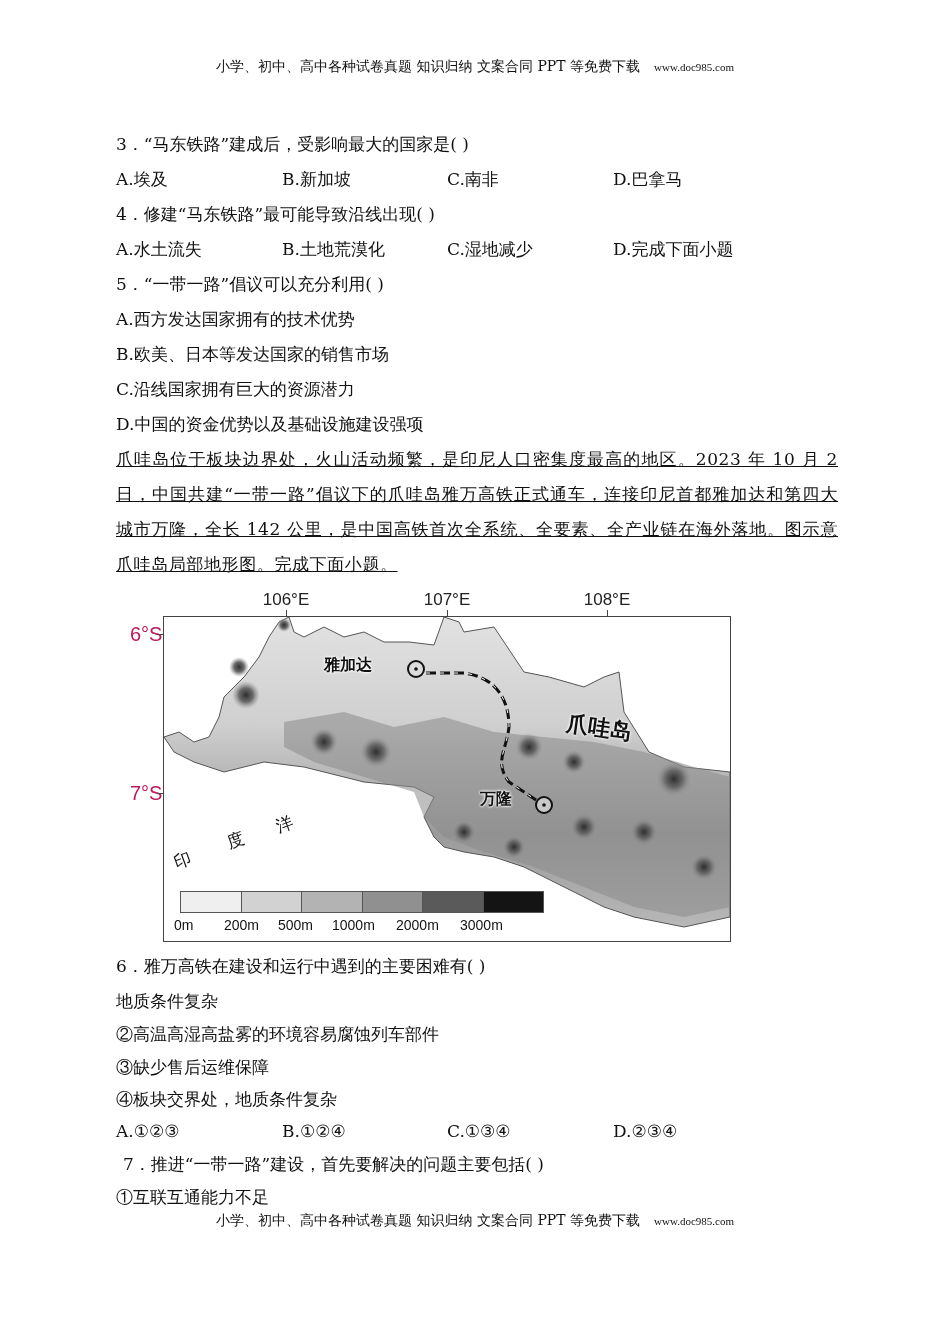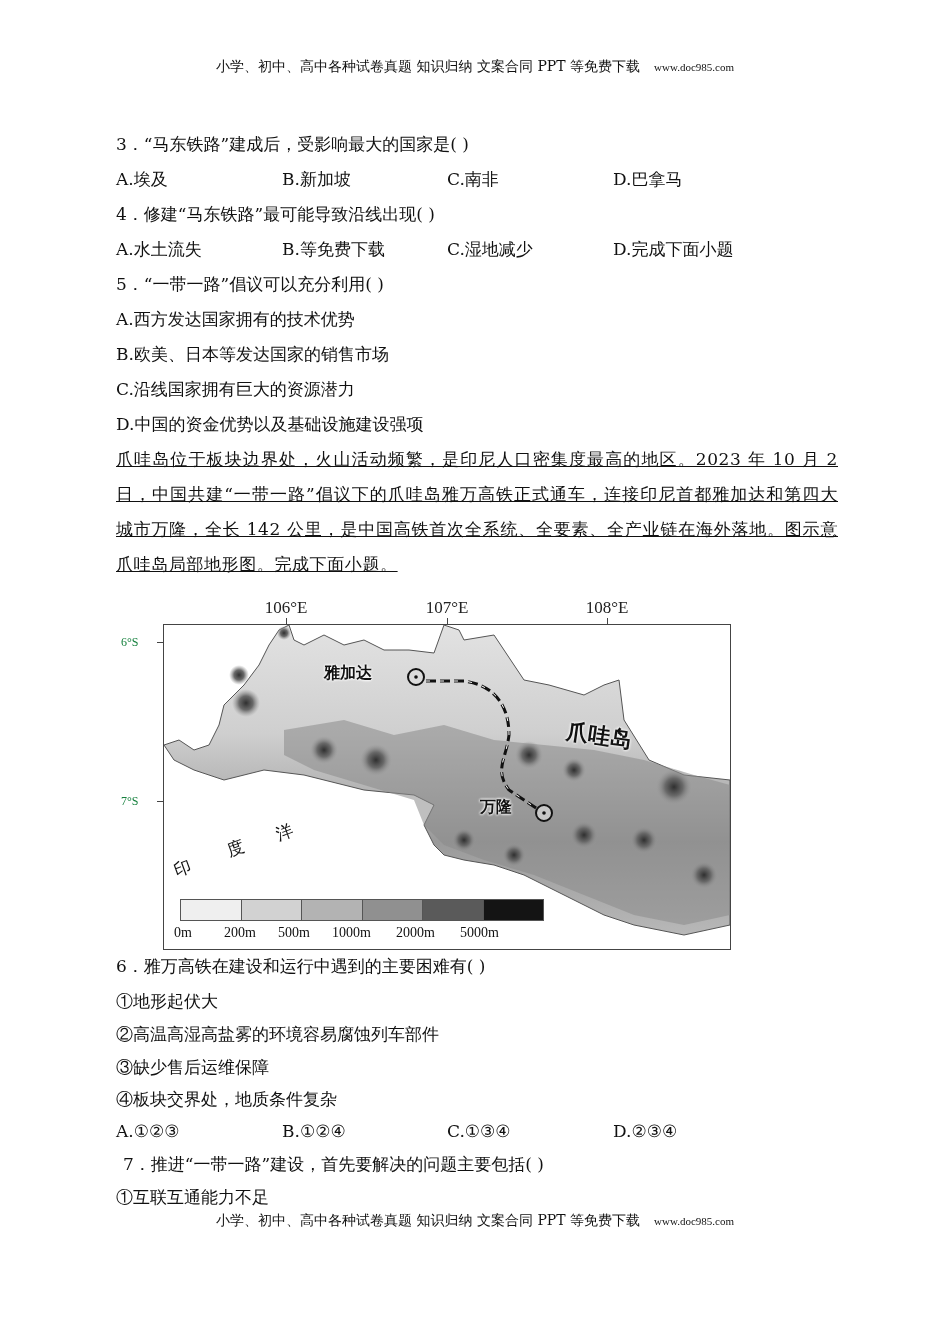--- a/index.html
+++ b/index.html
@@ -62,22 +62,21 @@
       text-decoration: underline;
     }
 
     
     .map-wrap {
       position: absolute;
       left: 110px;
       top: 582px;
       width: 640px;
       height: 365px;
-      font-family: Liberation Serif, serif;
-      margin-top: 8px;
+      font-family: Liberation Sans, sans-serif;
     }
     .map-frame {
       position: absolute;
       left: 53px;
       top: 34px;
       width: 566px;
       height: 324px;
       border: 1.5px solid #444;
       background: #ffffff;
       overflow: hidden;
@@ -91,23 +90,23 @@
     }
     .lon-tick {
       position: absolute;
       top: 28px;
       width: 1px;
       height: 7px;
       background: #444;
     }
     .lat-label {
       position: absolute;
-      left: 11px;
-      font-size: 12px;
-      color: #15803d;
+      left: 20px;
+      font-size: 20px;
+      color: #be185d;
       transform: translateY(-50%);
     }
     .lat-tick {
       position: absolute;
       left: 47px;
       width: 7px;
       height: 1px;
       background: #444;
     }
     .city-label {
@@ -175,21 +174,21 @@
 <div class="opts" style="top:169px;">
   <span>A.埃及</span>
   <span>B.新加坡</span>
   <span>C.南非</span>
   <span>D.巴拿马</span>
 </div>
 
 <div class="line" style="top:204px;">4．修建“马东铁路”最可能导致沿线出现(   )</div>
 <div class="opts" style="top:239px;">
   <span>A.水土流失</span>
-  <span>B.等免费下载</span>
+  <span>B.土地荒漠化</span>
   <span>C.湿地减少</span>
   <span>D.完成下面小题</span>
 </div>
 
 <div class="line" style="top:274px;">5．“一带一路”倡议可以充分利用(   )</div>
 <div class="line" style="top:309px;">A.西方发达国家拥有的技术优势</div>
 <div class="line" style="top:344px;">B.欧美、日本等发达国家的销售市场</div>
 <div class="line" style="top:379px;">C.沿线国家拥有巨大的资源潜力</div>
 <div class="line" style="top:414px;">D.中国的资金优势以及基础设施建设强项</div>
 
@@ -266,28 +265,28 @@
         <div style="background:#909090;"></div>
         <div style="background:#5a5a5a;"></div>
         <div style="background:#141414;"></div>
       </div>
       <div class="legend-labels">
         <span style="left:-6px;">0m</span>
         <span style="left:44px;">200m</span>
         <span style="left:98px;">500m</span>
         <span style="left:152px;">1000m</span>
         <span style="left:216px;">2000m</span>
-        <span style="left:280px;">5000m</span>
+        <span style="left:280px;">3000m</span>
       </div>
     </div>
   </div>
 </div>
 
 <div class="line" style="top:956px;">6．雅万高铁在建设和运行中遇到的主要困难有(   )</div>
-<div class="line" style="top:991px;">①地形起伏大</div>
+<div class="line" style="top:991px;">地质条件复杂</div>
 <div class="line" style="top:1024px;">②高温高湿高盐雾的环境容易腐蚀列车部件</div>
 <div class="line" style="top:1057px;">③缺少售后运维保障</div>
 <div class="line" style="top:1089px;">④板块交界处，地质条件复杂</div>
 <div class="opts" style="top:1121px;">
   <span>A.①②③</span>
   <span>B.①②④</span>
   <span>C.①③④</span>
   <span>D.②③④</span>
 </div>
 

